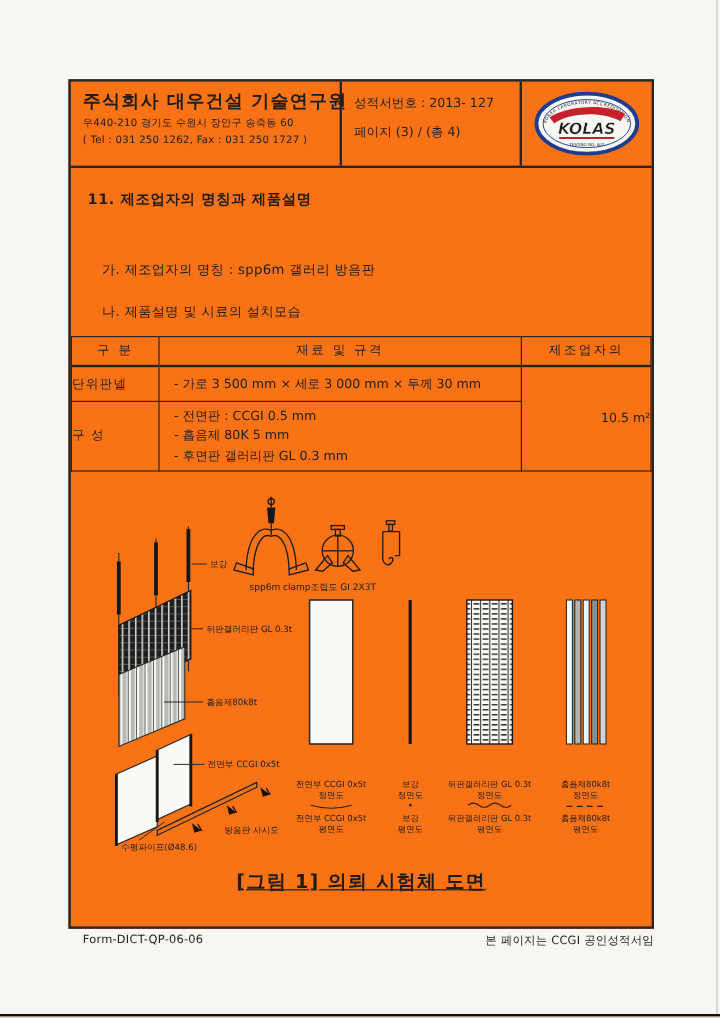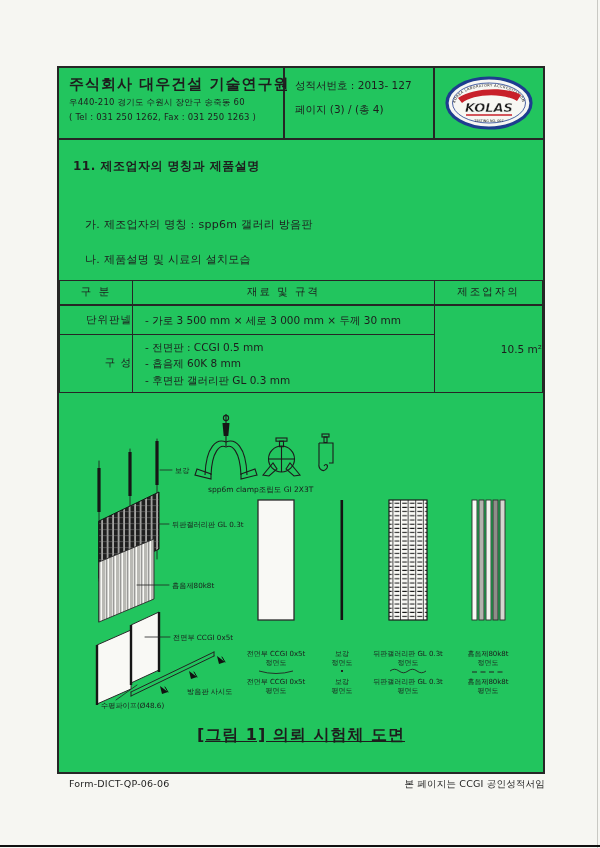--- a/index.html
+++ b/index.html
@@ -9,21 +9,21 @@
     background:#f6f6f2;
     font-family:"DejaVu Sans", sans-serif;
     color:#1d1d1d;
     overflow:hidden;
   }
   .scan-bottom-edge { position:absolute; left:0; bottom:1px; width:100%; height:2px; background:#101010; }
   .scan-right-edge  { position:absolute; top:0; right:2px; width:1px; height:100%; background:#c9c9c4; }
 
   .sheet {
     position:absolute; left:57px; top:66px; width:488px; height:708px;
-    border:2px solid #262626; background:#22c55e;
+    border:2px solid #262626; background:#f97316;
   }
 
   
   .hdr { display:flex; height:72px; border-bottom:2px solid #262626; }
   .hdr-cell-company { width:226px; border-right:2px solid #262626; padding:7px 6px 4px 10px; }
   .company-name { font-size:15px; font-weight:bold; letter-spacing:1px; white-space:nowrap; }
   .company-addr, .company-tel { font-size:8.5px; margin-top:3px; letter-spacing:0.2px; white-space:nowrap; }
   .hdr-cell-meta { width:150px; border-right:2px solid #262626; padding:11px 14px 0 10px; font-size:10.5px; }
   .meta-line { margin-bottom:10px; white-space:nowrap; }
   .hdr-cell-logo { flex:1; display:flex; align-items:center; justify-content:center; }
@@ -31,21 +31,21 @@
   
   .content-pad { padding:0 14px; }
   .sec-title { margin-top:18px; font-size:12px; font-weight:bold; letter-spacing:0.5px; }
   .sec-item  { margin:20px 0 0 12px; font-size:11px; letter-spacing:0.3px; }
   .sec-item.first { margin-top:42px; }
 
   
   table.spec { width:100%; border-collapse:collapse; margin-top:13px; table-layout:fixed; }
   table.spec td, table.spec th { border:1.5px solid #262626; font-size:10.5px; font-weight:normal; }
   table.spec tr.head th { height:24px; text-align:center; border-bottom:2px solid #262626; letter-spacing:2px; }
-  td.cLabel { text-align:right; letter-spacing:1px;margin-left:10px; }
+  td.cLabel { text-align:left; letter-spacing:1px;margin-left:10px; }
   td.specCell { padding:4px 4px 4px 12px; }
   td.specCell div { line-height:1.55; white-space:nowrap; }
   td.areaCell { text-align:right; }
   tr.r1 td { height:30px; }
   tr.r2 td { height:57px; }
 
   
   .figure-wrap { margin-top:20px;text-decoration:underline; }
   .fig-caption { text-align:center; font-size:16px; font-weight:bold; margin-top:8px; letter-spacing:1px; }
 
@@ -60,21 +60,21 @@
 
 <div class="scan-right-edge"></div>
 <div class="scan-bottom-edge"></div>
 
 <div class="sheet">
 
   <div class="hdr">
     <div class="hdr-cell-company">
       <div class="company-name">주식회사 대우건설 기술연구원</div>
       <div class="company-addr">우440-210 경기도 수원시 장안구 송죽동 60</div>
-      <div class="company-tel">( Tel : 031 250 1262, Fax : 031 250 1263 )</div>
+      <div class="company-tel">( Tel : 031 250 1262, Fax : 031 250 1727 )</div>
     </div>
     <div class="hdr-cell-meta">
       <div class="meta-line">성적서번호 : 2013- 127</div>
       <div class="meta-line">페이지 (3) / (총 4)</div>
     </div>
     <div class="hdr-cell-logo">
       <svg width="90" height="56" viewBox="0 0 90 56">
         <ellipse cx="45" cy="28" rx="42" ry="25" fill="#f7f7f3" stroke="#1e3d8f" stroke-width="3.2"></ellipse>
         <ellipse cx="45" cy="28" rx="36.5" ry="20" fill="none" stroke="#1e3d8f" stroke-width="0.8"></ellipse>
         <path id="rimArc" d="M 11,30 A 34,18.5 0 0 1 79,30" fill="none"></path>
@@ -111,21 +111,21 @@
         <td class="cLabel">단위판넬</td>
         <td class="specCell">
           <div>- 가로 3 500 mm × 세로 3 000 mm × 두께 30 mm</div>
         </td>
         <td class="areaCell" rowspan="2">10.5 m²</td>
       </tr>
       <tr class="r2">
         <td class="cLabel">구      성</td>
         <td class="specCell">
           <div>- 전면판 : CCGI 0.5 mm</div>
-          <div>- 흡음제 60K 8 mm</div>
+          <div>- 흡음제 80K 5 mm</div>
           <div>- 후면판 갤러리판 GL 0.3 mm</div>
         </td>
       </tr>
     </tbody>
   </table>
 
   <div class="figure-wrap">
     <svg width="484" height="300" viewBox="0 0 484 300">
       <defs>
         <pattern id="darkSlats" width="5.5" height="6" patternUnits="userSpaceOnUse">

